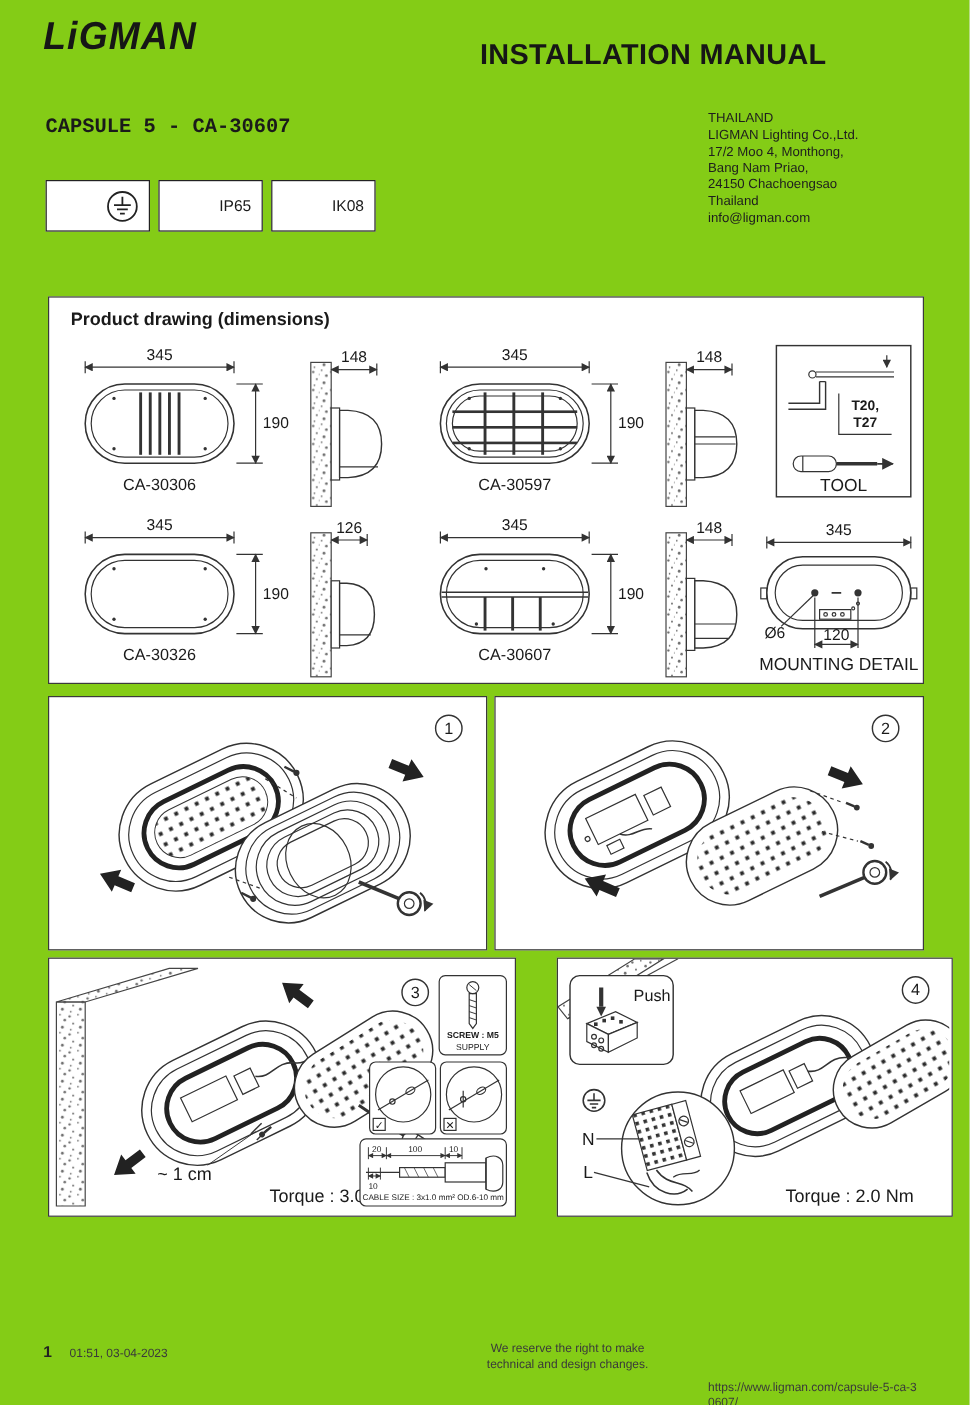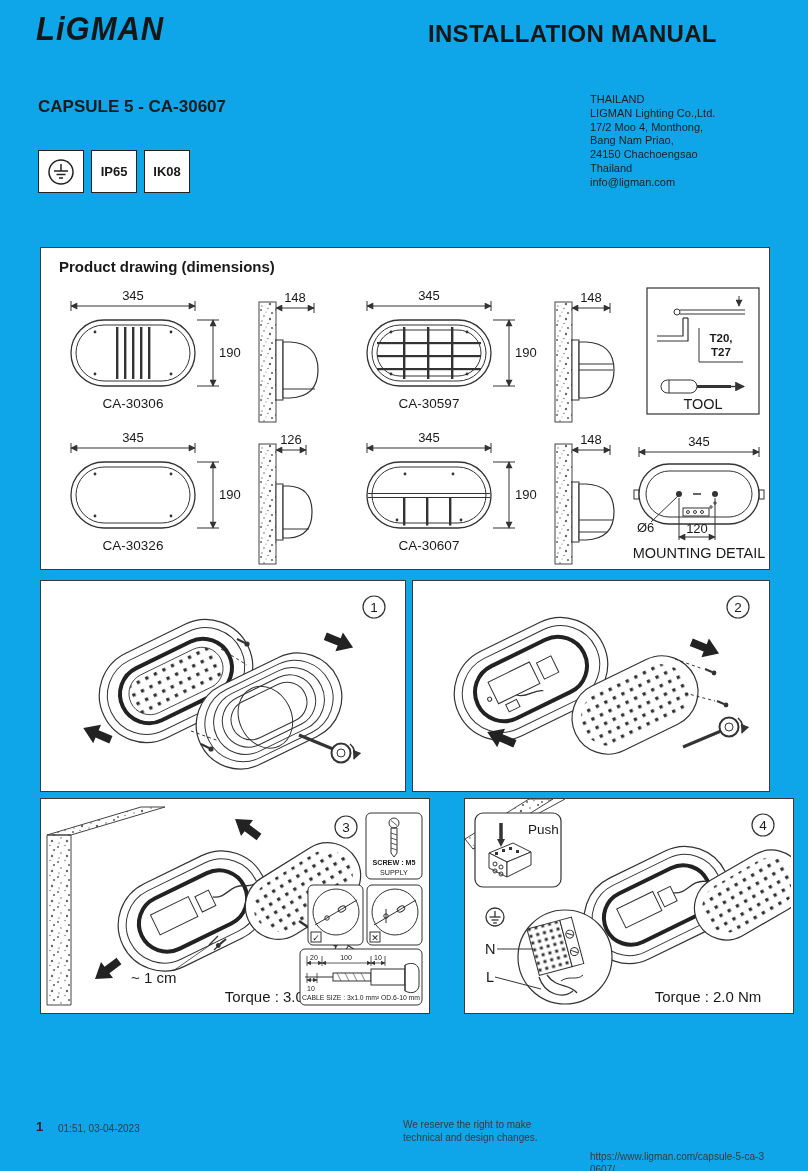--- a/index.html
+++ b/index.html
@@ -1,40 +1,40 @@
 <!DOCTYPE html>
 <html><head>
 <meta charset="utf-8">
 <style>
   html,body{margin:0;padding:0;background:#e8e8e8;}
-  .page{position:relative;width:808px;height:1171px;background:#0ea5e9;margin:0 auto;
+  .page{position:relative;width:808px;height:1171px;background:#84cc16;margin:0 auto;
         font-family:"Liberation Sans",sans-serif;color:#1a1a1a;overflow:hidden;}
   .abs{position:absolute;}
   .logo{left:36px;top:12px;font-size:31px;font-weight:bold;font-style:italic;
         letter-spacing:1px;transform:scaleY(1.05);color:#161616;}
-  .doc-title{left:400px;top:20px;font-size:24px;font-weight:bold;letter-spacing:.3px;color:#161616;margin-left:28px;}
-  .prod-name{left:38px;top:97px;font-size:17px;font-weight:bold;}
+  .doc-title{left:400px;top:32px;font-size:24px;font-weight:bold;letter-spacing:.3px;color:#161616;}
+  .prod-name{left:38px;top:97px;font-size:17px;font-weight:bold;font-family:Liberation Mono, monospace;}
   .badges{left:38px;top:150px;display:flex;gap:7px;}
   .badge{width:44px;height:41px;border:1.6px solid #222;display:flex;align-items:center;
-         justify-content:center;font-size:13px;font-weight:bold;background:#fff;}
+         justify-content:center;font-size:13px;font-weight:normal;background:#fff;padding-left:41px;}
   .address{left:590px;top:93px;font-size:11px;line-height:13.8px;color:#1e1e1e;}
   .panel{left:40px;top:247px;width:728px;height:321px;border:1.3px solid #3a3a3a;background:#fff;text-align:center;}
   .panel-title{position:absolute;left:18px;top:10px;font-size:15px;font-weight:bold;}
   .stepbox{border:1.3px solid #3a3a3a;background:#fff;}
   .b1{left:40px;top:580px;width:364px;height:210px;}
   .b2{left:412px;top:580px;width:356px;height:210px;}
   .b3{left:40px;top:798px;width:388px;height:214px;}
   .b4{left:464px;top:798px;width:328px;height:214px;}
   svg{display:block;}
   svg text{font-family:"Liberation Sans",sans-serif;fill:#1a1a1a;}
   .footer{color:#3a3a3a;}
   .f-page{left:36px;top:1119px;font-size:13px;font-weight:bold;color:#222;}
   .f-time{left:58px;top:1123px;font-size:10px;}
   .f-doc{left:218px;top:1118px;font-size:10px;line-height:13px;}
-  .f-rights{left:403px;top:1118px;font-size:10px;line-height:13px;width:140px;}
+  .f-rights{left:403px;top:1118px;font-size:10px;line-height:13px;width:140px;text-align:center;}
   .f-url{left:590px;top:1118px;font-size:10px;line-height:13px;width:178px;word-break:break-all;margin-top:32px;}
 </style>
 </head>
 <body>
 
 <div class="page">
 
   <div class="abs logo">LiGMAN</div>
   <div class="abs doc-title">INSTALLATION MANUAL</div>
   <div class="abs prod-name">CAPSULE 5 - CA-30607</div>

